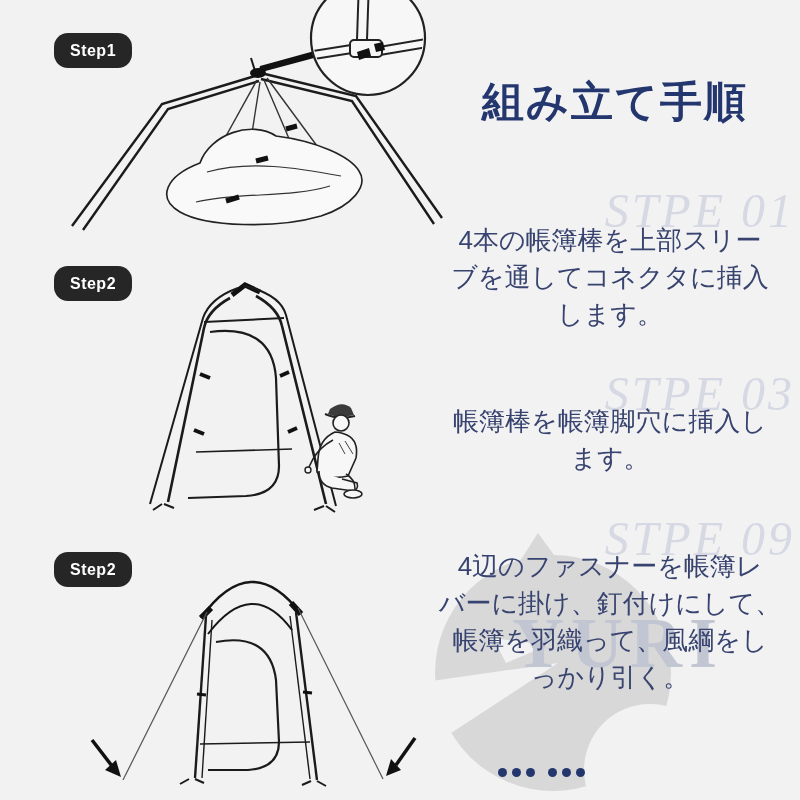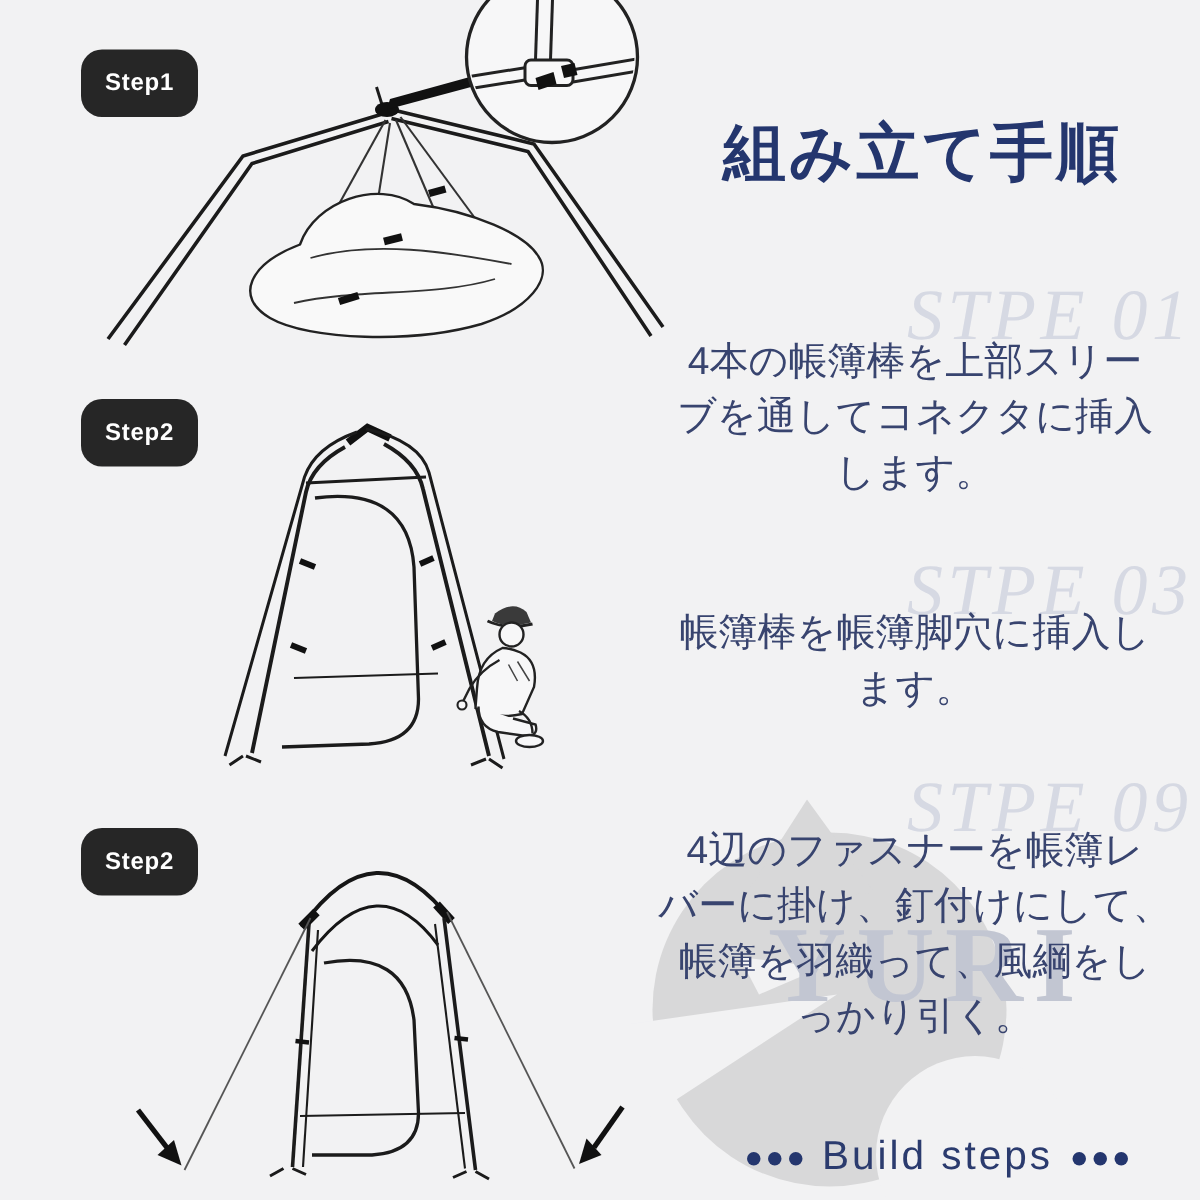--- a/index.html
+++ b/index.html
@@ -1,20 +1,20 @@
 <!DOCTYPE html>
 <html><head>
 <meta charset="utf-8">
 <style>
   html,body{margin:0;padding:0;}
   body{width:800px;height:800px;position:relative;overflow:hidden;
        background:#f2f2f3;font-family:"Liberation Sans","DejaVu Sans",sans-serif;}
   .abs{position:absolute;}
   .badge{background:#262626;color:#fff;font-weight:bold;font-size:16px;
-         width:78px;height:45px;border-radius:14px;display:flex;align-items:center;
+         width:78px;height:35px;border-radius:14px;display:flex;align-items:center;
          justify-content:center;z-index:3;letter-spacing:0.5px;}
   .title{left:430px;top:74px;width:370px;text-align:center;font-size:42px;
          font-weight:bold;color:#24366e;letter-spacing:2px;z-index:2;}
   .wm{left:425px;width:370px;text-align:right;
       font-family:"Liberation Serif","DejaVu Serif",serif;font-style:italic;
       font-size:48px;color:#d6d9e3;letter-spacing:3px;z-index:1;white-space:nowrap;}
   .para{left:415px;width:390px;text-align:center;font-size:26px;line-height:37px;
         color:#38446f;z-index:2;}
   .footer{left:498px;top:754px;display:flex;align-items:flex-start;gap:13px;z-index:2;}
   .footer .label{font-size:27px;color:#2b3b6e;letter-spacing:2px;line-height:32px;}
@@ -150,19 +150,18 @@
   <div>帳簿を羽織って、風綱をし</div>
   <div>っかり引く。</div>
 </div>
 
 <div class="abs footer">
   <span class="dots">
       <i></i>
       <i></i>
       <i></i>
     </span>
-  <span class="label">Build steps</span>
   <span class="dots">
       <i></i>
       <i></i>
       <i></i>
     </span>
 </div>
 
 </body></html>

